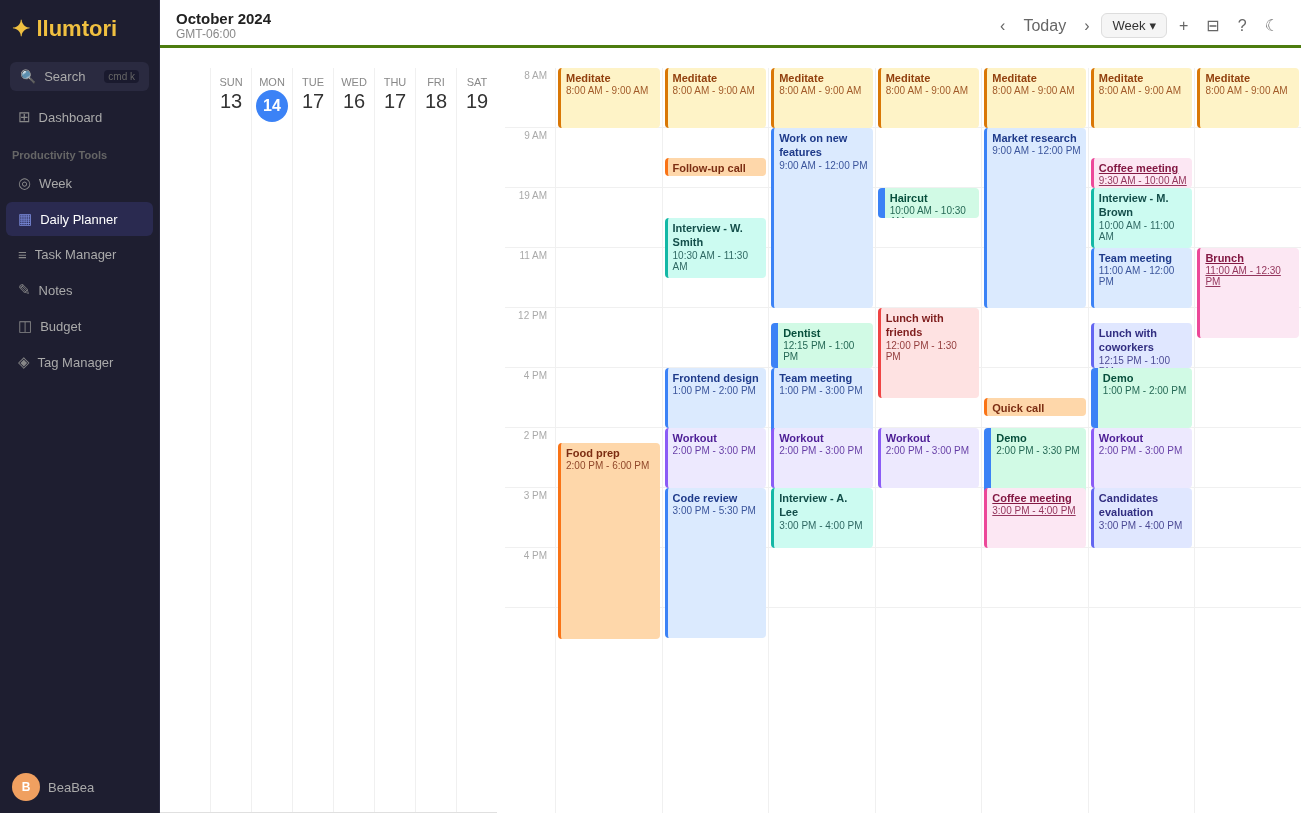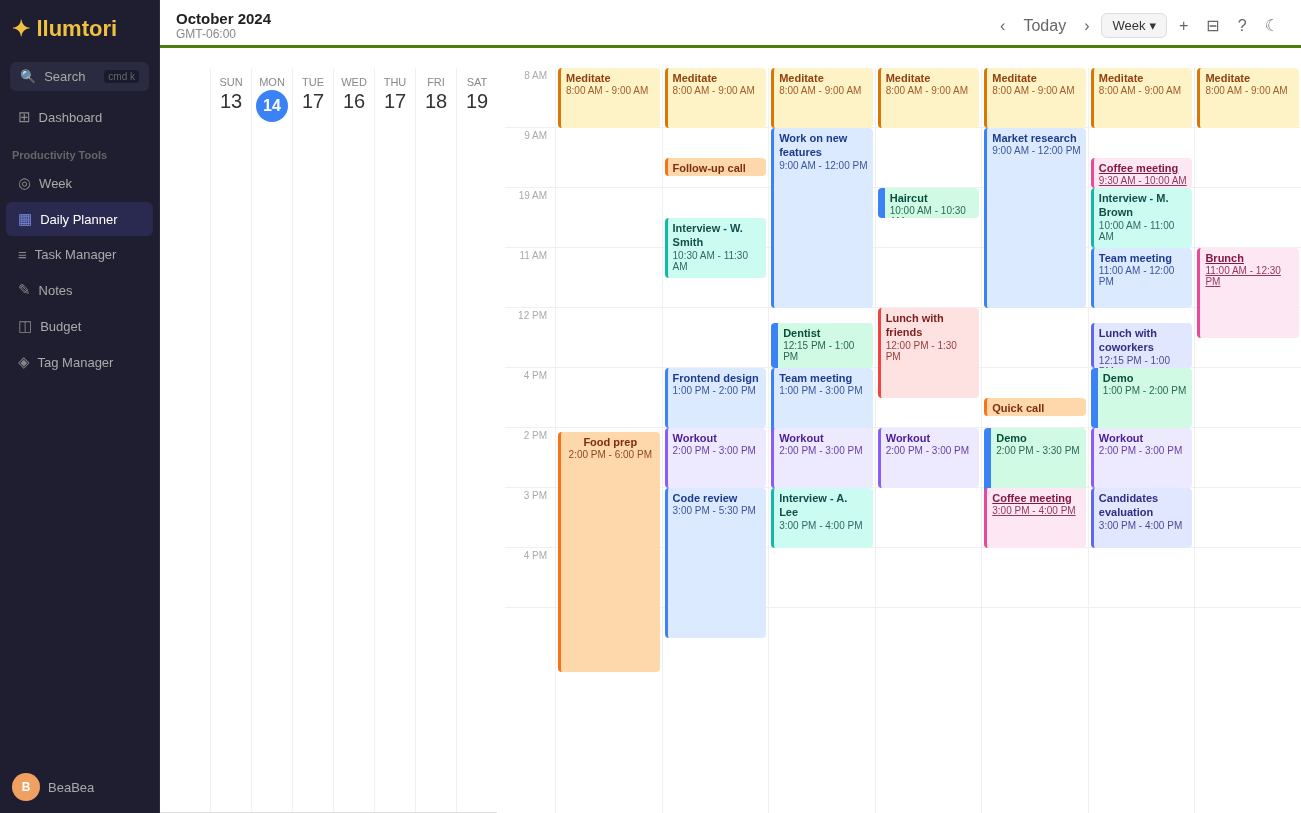--- a/index.html
+++ b/index.html
@@ -353,21 +353,21 @@
           <div class="day-cell"></div>
           <div class="day-cell"></div>
           <div class="day-cell"></div>
           <div class="day-cell"></div>
           <div class="day-cell"></div>
           <div class="day-cell"></div>
           <div class="event ev-yellow" style="top: 0px; height: 60px;">
             <div class="event-title">Meditate</div>
             <div class="event-time">8:00 AM - 9:00 AM</div>
           </div>
-          <div class="event ev-orange" style="top: 364px; height: 240px; text-align: center;">
+          <div class="event ev-orange" style="top: 375px; height: 196px;">
             <div class="event-title">Food prep</div>
             <div class="event-time">2:00 PM - 6:00 PM</div>
           </div>
         </div>
       <div class="day-col" id="col-mon" style="position: relative;">
           <div class="day-cell"></div>
           <div class="day-cell"></div>
           <div class="day-cell"></div>
           <div class="day-cell"></div>
           <div class="day-cell"></div>

